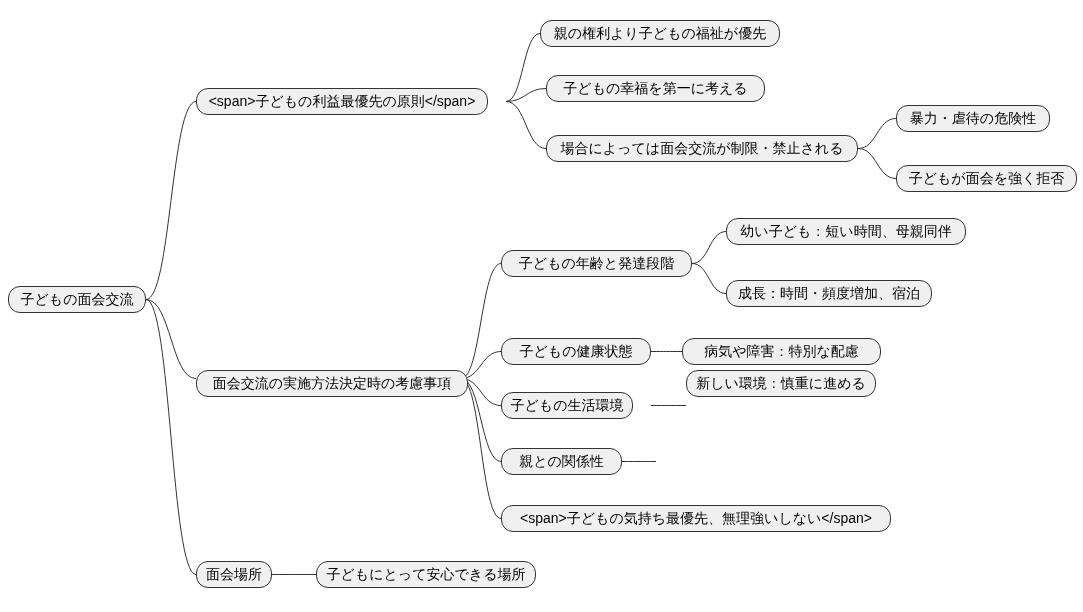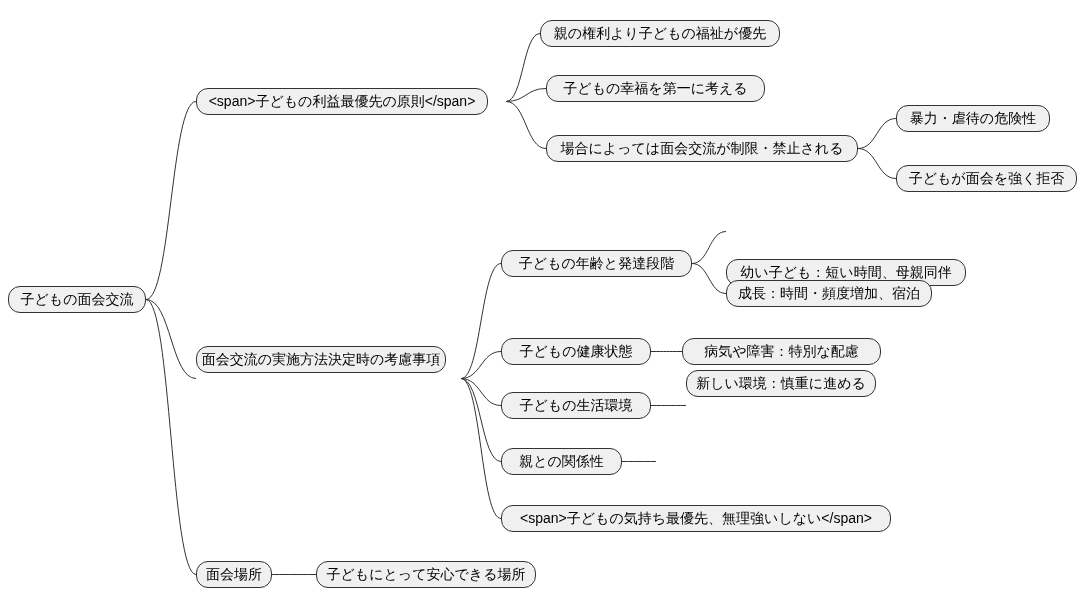--- a/index.html
+++ b/index.html
@@ -67,26 +67,26 @@
 
   <div class="node" id="n-root" style="left:8px;   top:286px; width:138px;">子どもの面会交流</div>
 
   <div class="node" id="n-a" style="left:196px; top:88px;  width:292px;">&lt;span&gt;子どもの利益最優先の原則&lt;/span&gt;</div>
   <div class="node" id="n-a1" style="left:540px; top:20px;  width:240px;">親の権利より子どもの福祉が優先</div>
   <div class="node" id="n-a2" style="left:546px; top:75px;  width:219px;">子どもの幸福を第一に考える</div>
   <div class="node" id="n-a3" style="left:546px; top:135px; width:312px;">場合によっては面会交流が制限・禁止される</div>
   <div class="node" id="n-a3a" style="left:896px; top:105px; width:154px;">暴力・虐待の危険性</div>
   <div class="node" id="n-a3b" style="left:896px; top:165px; width:181px;">子どもが面会を強く拒否</div>
 
-  <div class="node" id="n-b" style="left:196px; top:346px; width:250px;">面会交流の実施方法決定時の考慮事項</div>
+  <div class="node" id="n-b" style="left:196px; top:370px; width:272px;">面会交流の実施方法決定時の考慮事項</div>
   <div class="node" id="n-b1" style="left:501px; top:250px; width:191px;">子どもの年齢と発達段階</div>
-  <div class="node" id="n-b1a" style="left:726px; top:218px; width:240px;margin-top:41px;">幼い子ども：短い時間、母親同伴</div>
+  <div class="node" id="n-b1a" style="left:726px; top:218px; width:240px;">幼い子ども：短い時間、母親同伴</div>
   <div class="node" id="n-b1b" style="left:726px; top:280px; width:206px;">成長：時間・頻度増加、宿泊</div>
   <div class="node" id="n-b2" style="left:501px; top:338px; width:150px;">子どもの健康状態</div>
   <div class="node" id="n-b2a" style="left:682px; top:338px; width:199px;">病気や障害：特別な配慮</div>
-  <div class="node" id="n-b3" style="left:501px; top:392px; width:150px;">子どもの生活環境</div>
+  <div class="node" id="n-b3" style="left:501px; top:392px; width:132px;">子どもの生活環境</div>
   <div class="node" id="n-b3a" style="left:686px; top:370px; width:190px;">新しい環境：慎重に進める</div>
   <div class="node" id="n-b4" style="left:501px; top:448px; width:121px;">親との関係性</div>
   <div class="node" id="n-b5" style="left:501px; top:505px; width:390px;">&lt;span&gt;子どもの気持ち最優先、無理強いしない&lt;/span&gt;</div>
 
   <div class="node" id="n-c" style="left:196px; top:561px; width:76px;">面会場所</div>
   <div class="node" id="n-c1" style="left:316px; top:561px; width:220px;">子どもにとって安心できる場所</div>
 </div>
 
 </body></html>

